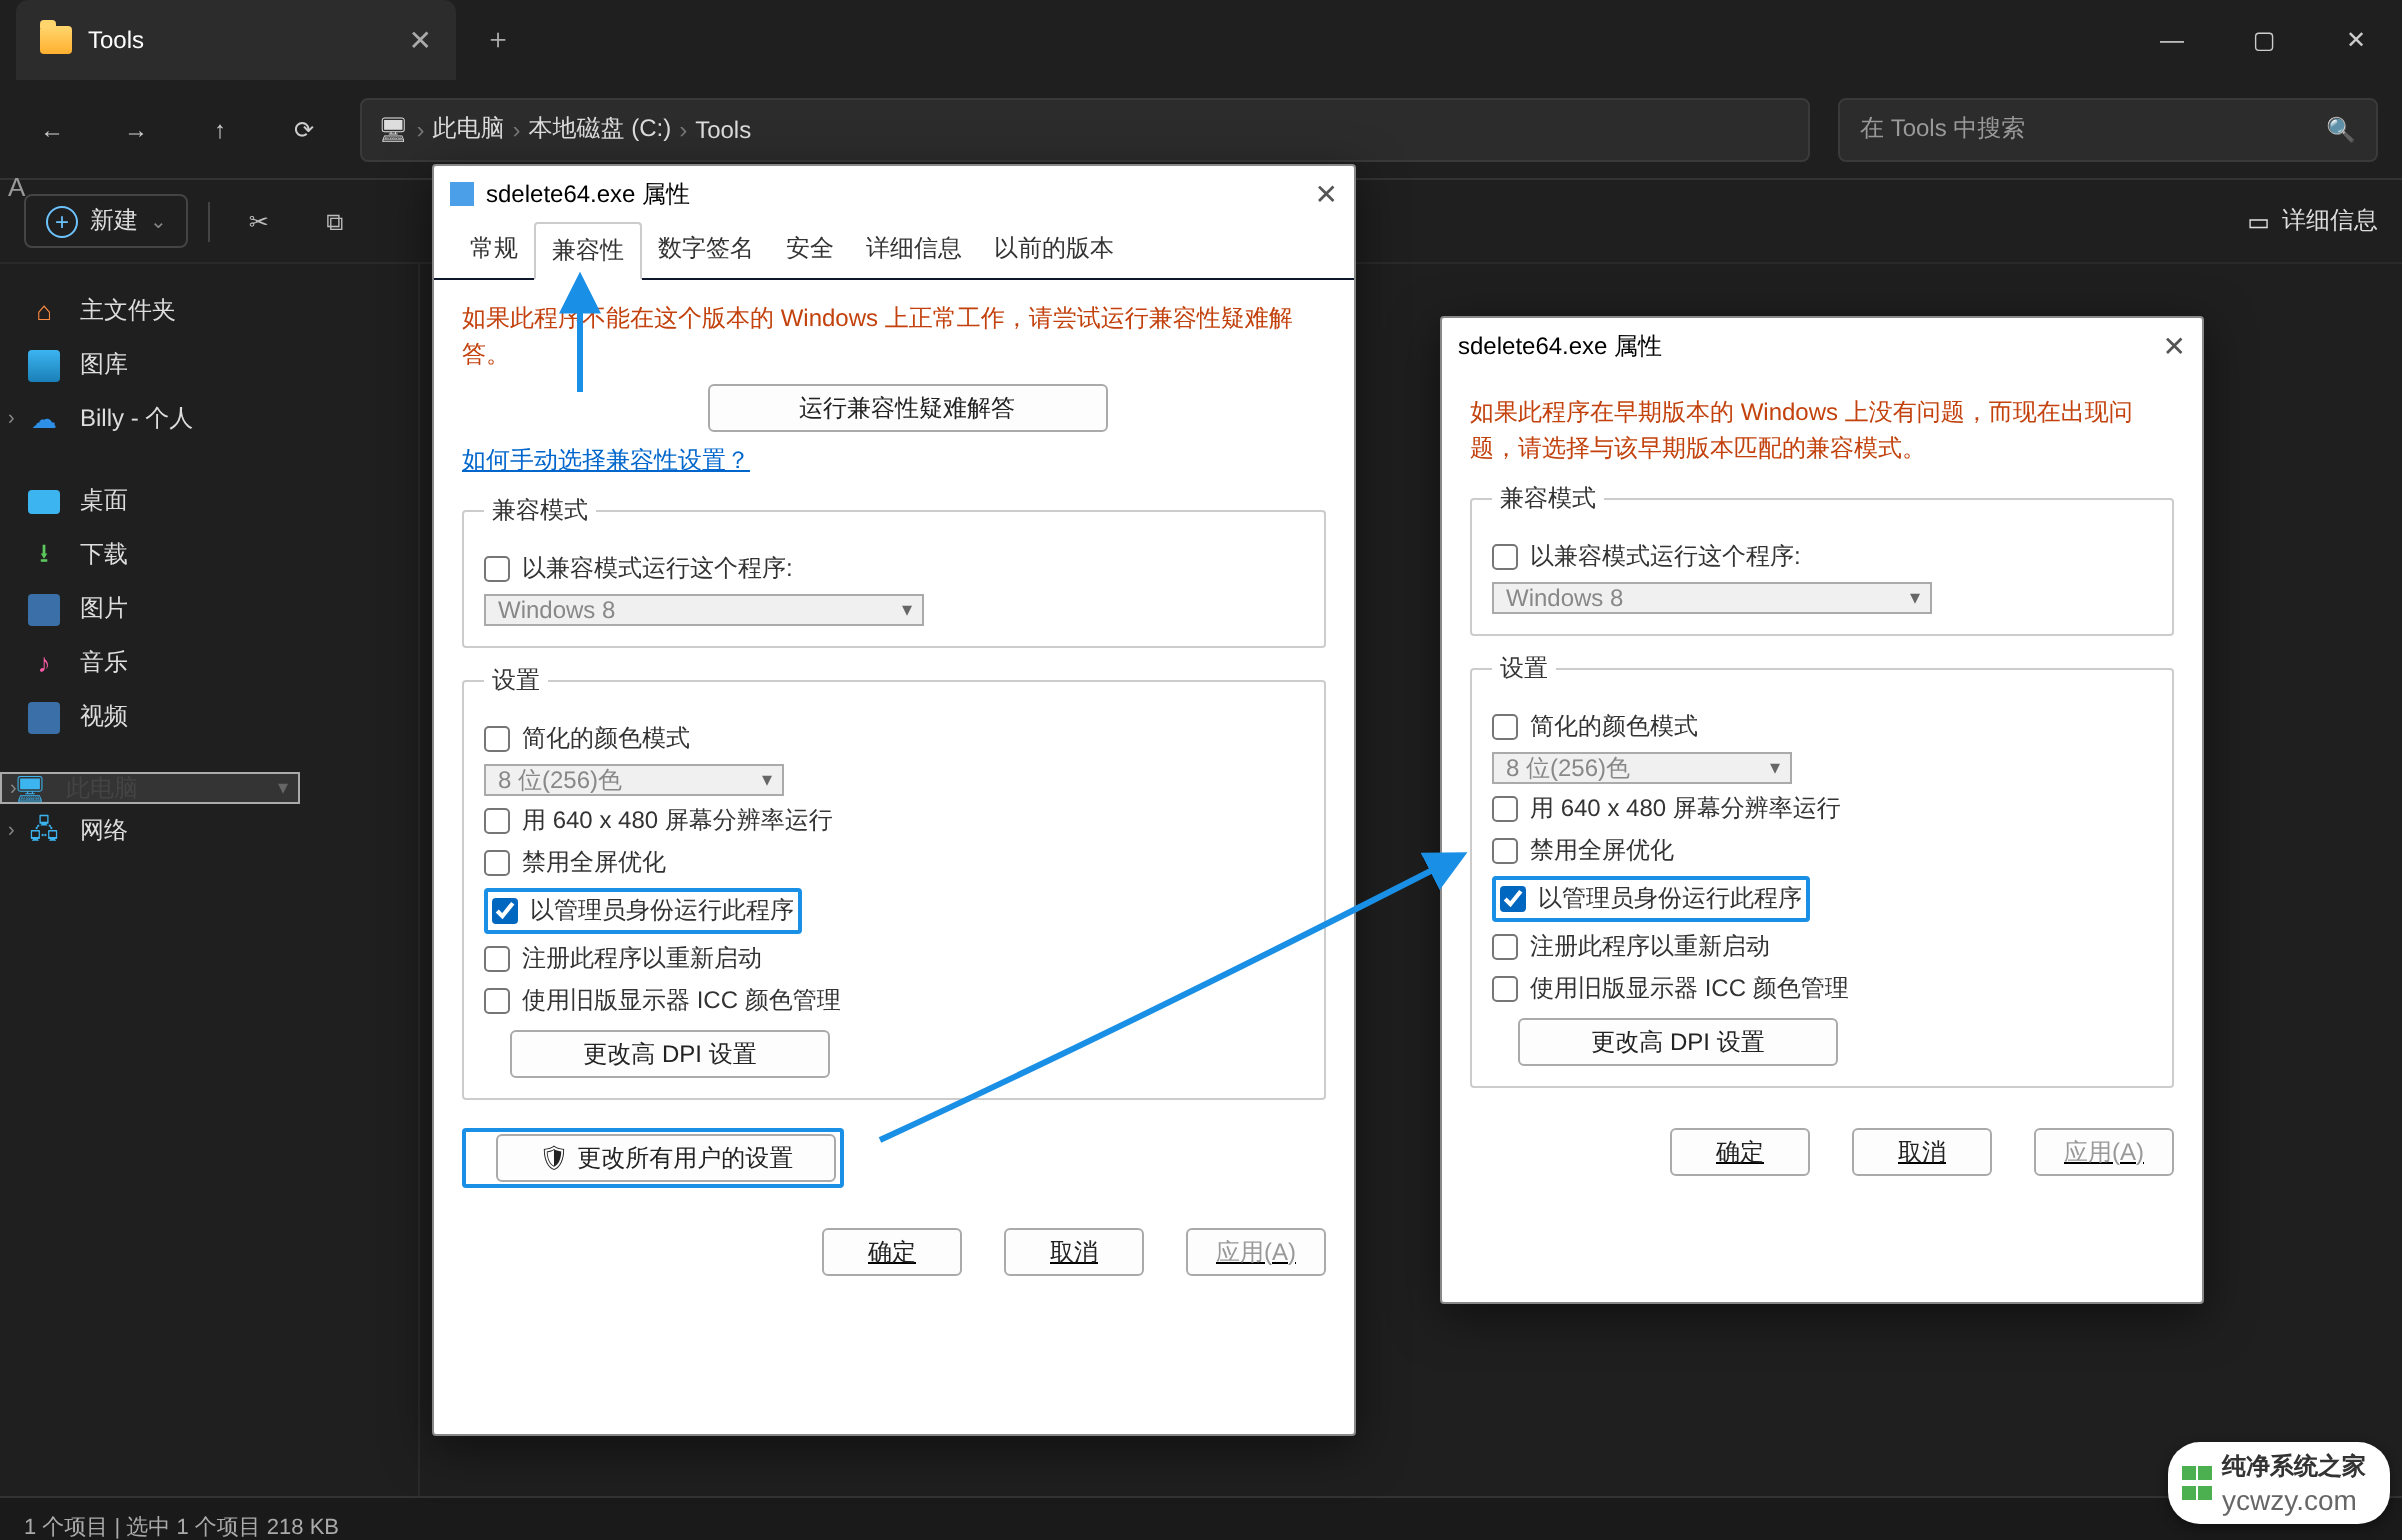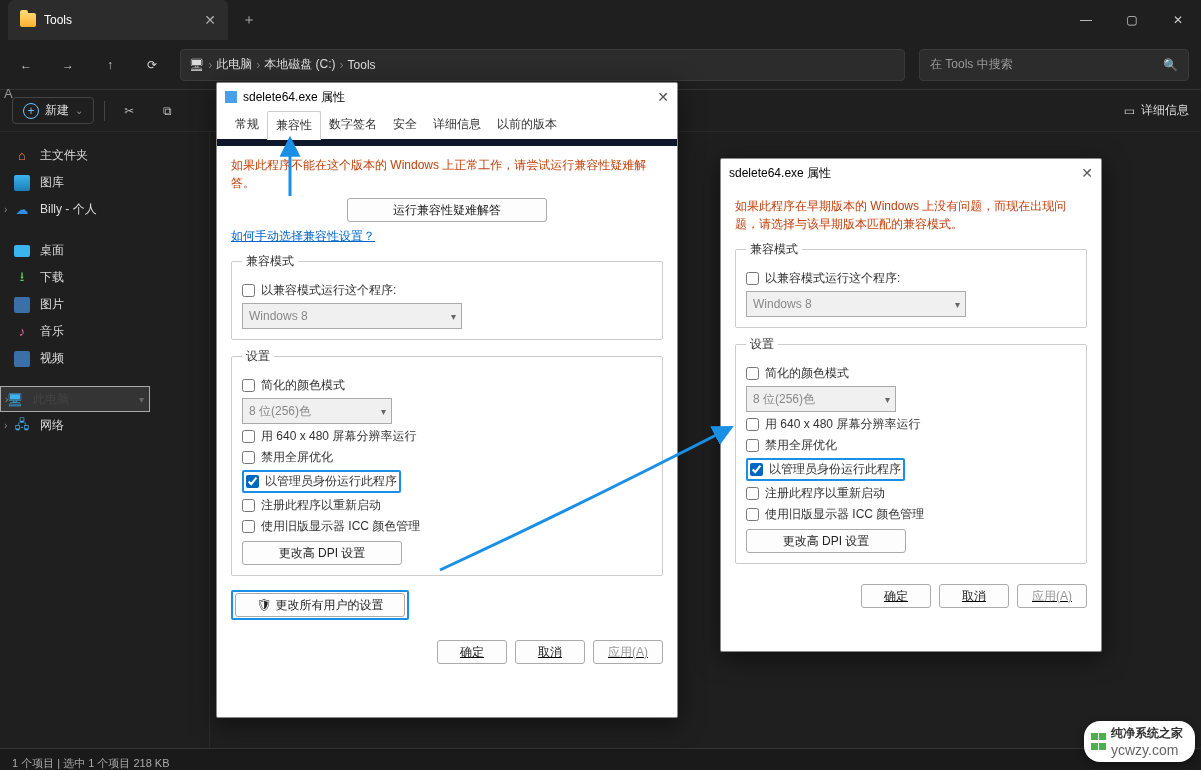--- a/index.html
+++ b/index.html
@@ -39,33 +39,33 @@
   .ico-download { color:#5cc95c; }
   .ico-doc, .ico-pic, .ico-video { background:#3a6fa8; border-radius:2px; }
   .ico-music { color:#ff5ca8; }
   .ico-thispc { color:#3cb4f0; }
   .ico-network { color:#3cb4f0; }
   
   .dialog { position:absolute; background:#fff; color:#000; border:1px solid #888; border-radius:2px; box-shadow:0 6px 24px rgba(0,0,0,0.5); font-size:12px; }
   .dlg-title { height:28px; display:flex; align-items:center; padding:0 8px; gap:6px; }
   .dlg-title .sq { width:12px; height:12px; background:#4a9fe8; display:inline-block; }
   .dlg-close { margin-left:auto; font-size:14px; color:#555; }
-  .tabs-row { display:flex; padding:0 10px; border-bottom:7px solid #0f172a; gap:0; }
+  .tabs-row { display:flex; padding:0 10px; border-bottom:1px solid #0f172a; gap:0; }
   .tabrow-item { padding:5px 8px; color:#333; }
   .tabrow-item.active { border:1px solid #ccc; border-bottom:1px solid #fff; margin-bottom:-1px; background:#fff; border-radius:2px 2px 0 0; }
   .dlg-body { padding:10px 14px; }
   .dlg-body p { line-height:1.5; color:#c2410c; margin-bottom:6px; }
-  .winbtn { display:inline-flex; align-items:center; justify-content:center; height:24px; min-width:70px; padding:0 14px; border:1px solid #aaa; border-radius:3px; background:#fdfdfd; color:#222; }
+  .winbtn { display:inline-flex; align-items:center; justify-content:center; height:24px; min-width:70px; padding:0 14px; border:1px solid #aaa; border-radius:3px; background:#fdfdfd; color:#222;margin-left:13px; }
   .winbtn.wide { width:200px; }
   .link { color:#0066cc; text-decoration:underline; }
   fieldset { border:1px solid #ccc; border-radius:2px; padding:8px 10px 10px 10px; margin-top:8px; }
   legend { padding:0 4px; color:#333; }
   .chk { display:flex; align-items:center; gap:6px; margin:4px 0; color:#333; }
   .chk input { width:13px; height:13px; }
-  .sel { height:26px; border:1px solid #aaa; background:#fafafa; padding:0 18px 0 6px; display:inline-flex; align-items:center; color:#444; position:relative; min-width:150px; }
+  .sel { height:16px; border:1px solid #aaa; background:#fafafa; padding:0 18px 0 6px; display:inline-flex; align-items:center; color:#444; position:relative; min-width:150px; }
   .sel::after { content:"▾"; position:absolute; right:5px; color:#666; font-size:10px; }
   .sel.disabled { color:#888; background:#f0f0f0; }
   .highlight-box { border:2px solid #1a8fe6; border-radius:2px; padding:1px 2px; display:inline-flex; }
   .dlg-footer { display:flex; justify-content:flex-end; gap:8px; padding:10px 14px;text-decoration:underline; }
   
   .arrow-layer { position:absolute; left:0; top:0; pointer-events:none; }
   
   .watermark { position:absolute; right:6px; bottom:8px; background:#fff; border-radius:16px; padding:4px 12px 4px 6px; display:flex; align-items:center; gap:6px; box-shadow:0 2px 6px rgba(0,0,0,0.4); font-size:12px; color:#333; }
   .watermark .wm-ico span { display:inline-block; width:7px; height:7px; background:#4caf50; margin:1px; }
   .edge-a { position:absolute; left:4px; top:86px; color:#999; font-size:13px; }

